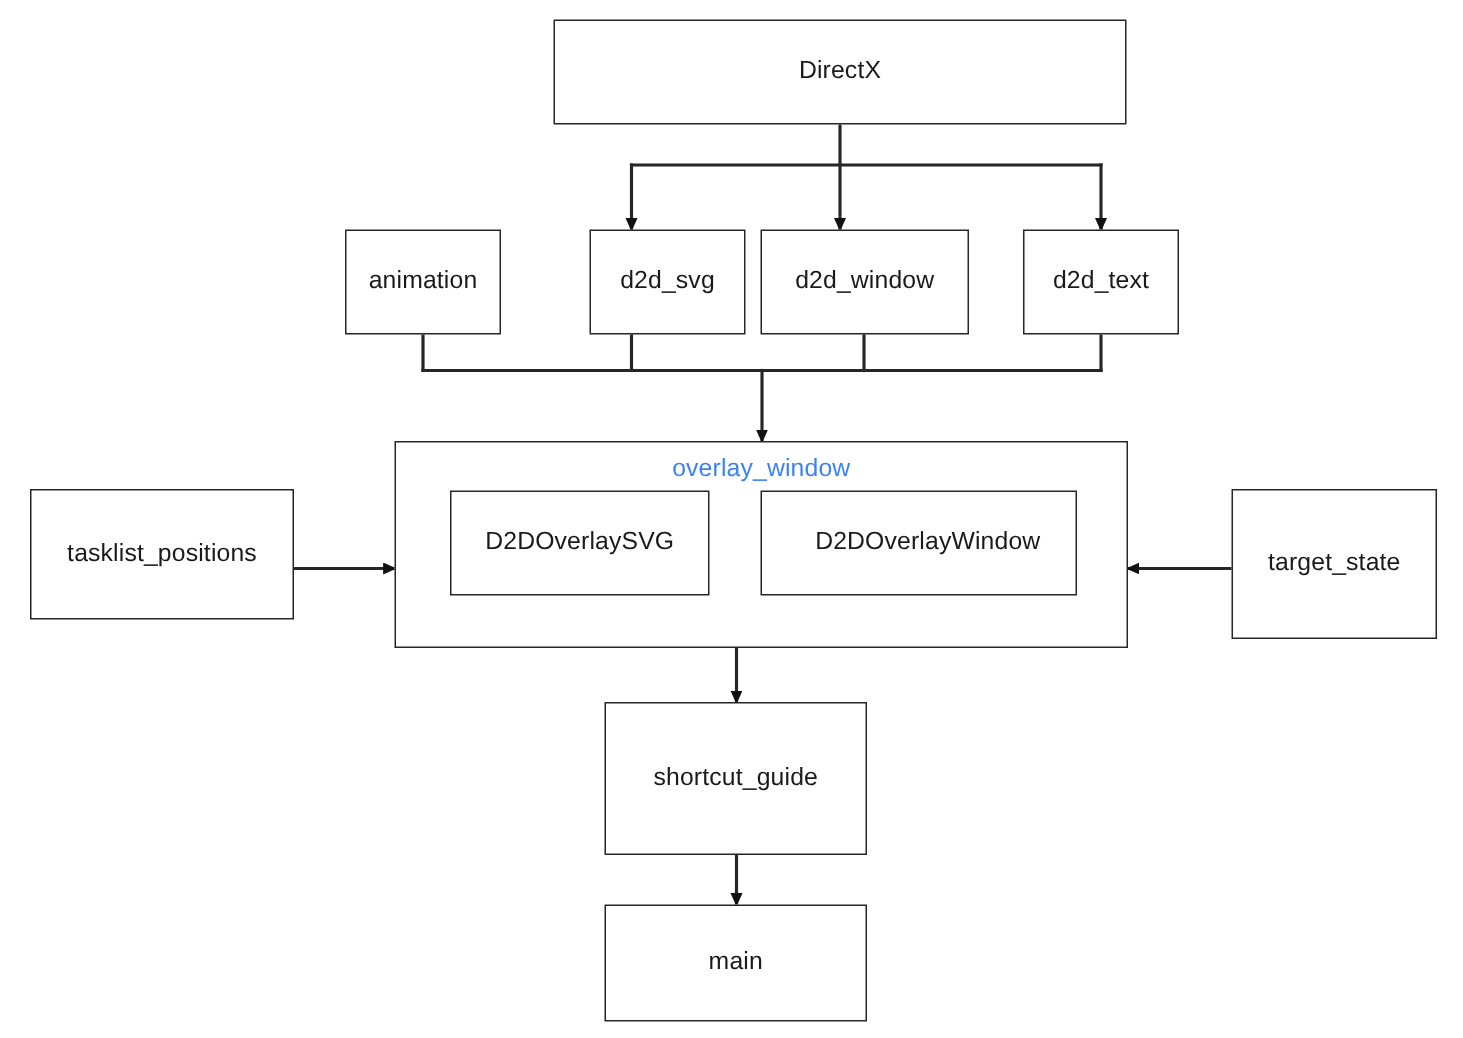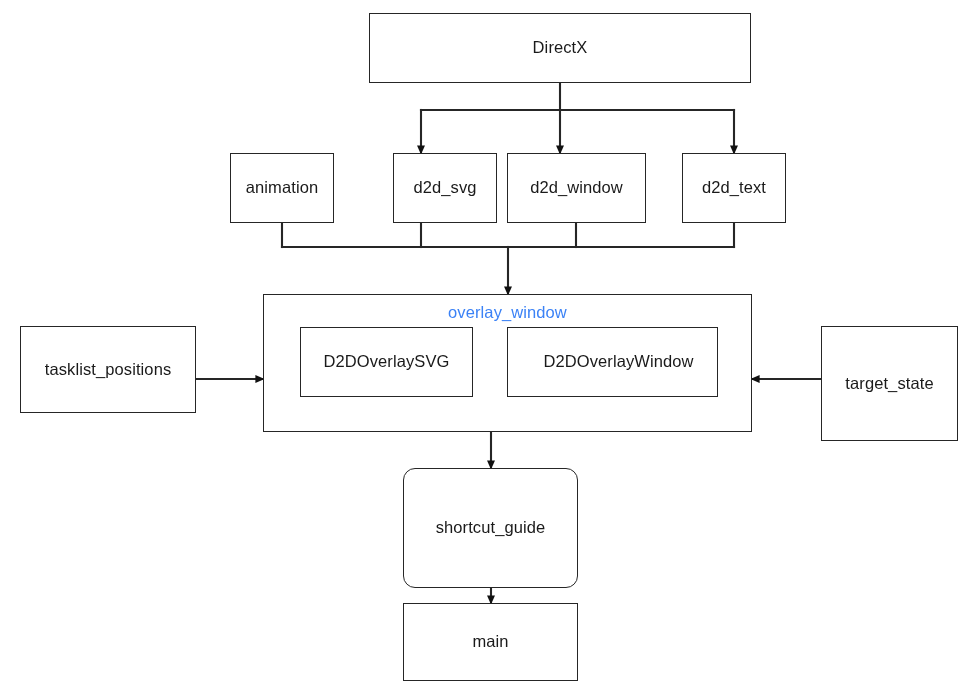--- a/index.html
+++ b/index.html
@@ -116,24 +116,24 @@
   <div class="node inner-node" style="left:300px; top:327px; width:173px; height:70px;">
     <span>D2DOverlaySVG</span>
   </div>
   <div class="node inner-node" style="left:507px; top:327px; width:211px; height:70px;padding-left:12px;">
     <span>D2DOverlayWindow</span>
   </div>
 
   <div class="node" style="left:20px; top:326px; width:176px; height:87px;">
     <span>tasklist_positions</span>
   </div>
-  <div class="node" style="left:821px; top:326px; width:137px; height:115px;">
+  <div class="node" style="left:821px; top:326px; width:137px; height:100px;">
     <span>target_state</span>
   </div>
 
-  <div class="node" style="left:403px; top:468px; width:175px; height:120px;border-radius:12px;">
+  <div class="node" style="left:403px; top:468px; width:175px; height:102px;">
     <span>shortcut_guide</span>
   </div>
   <div class="node" style="left:403px; top:603px; width:175px; height:78px;">
     <span>main</span>
   </div>
 
 </div>
 
 </body></html>

